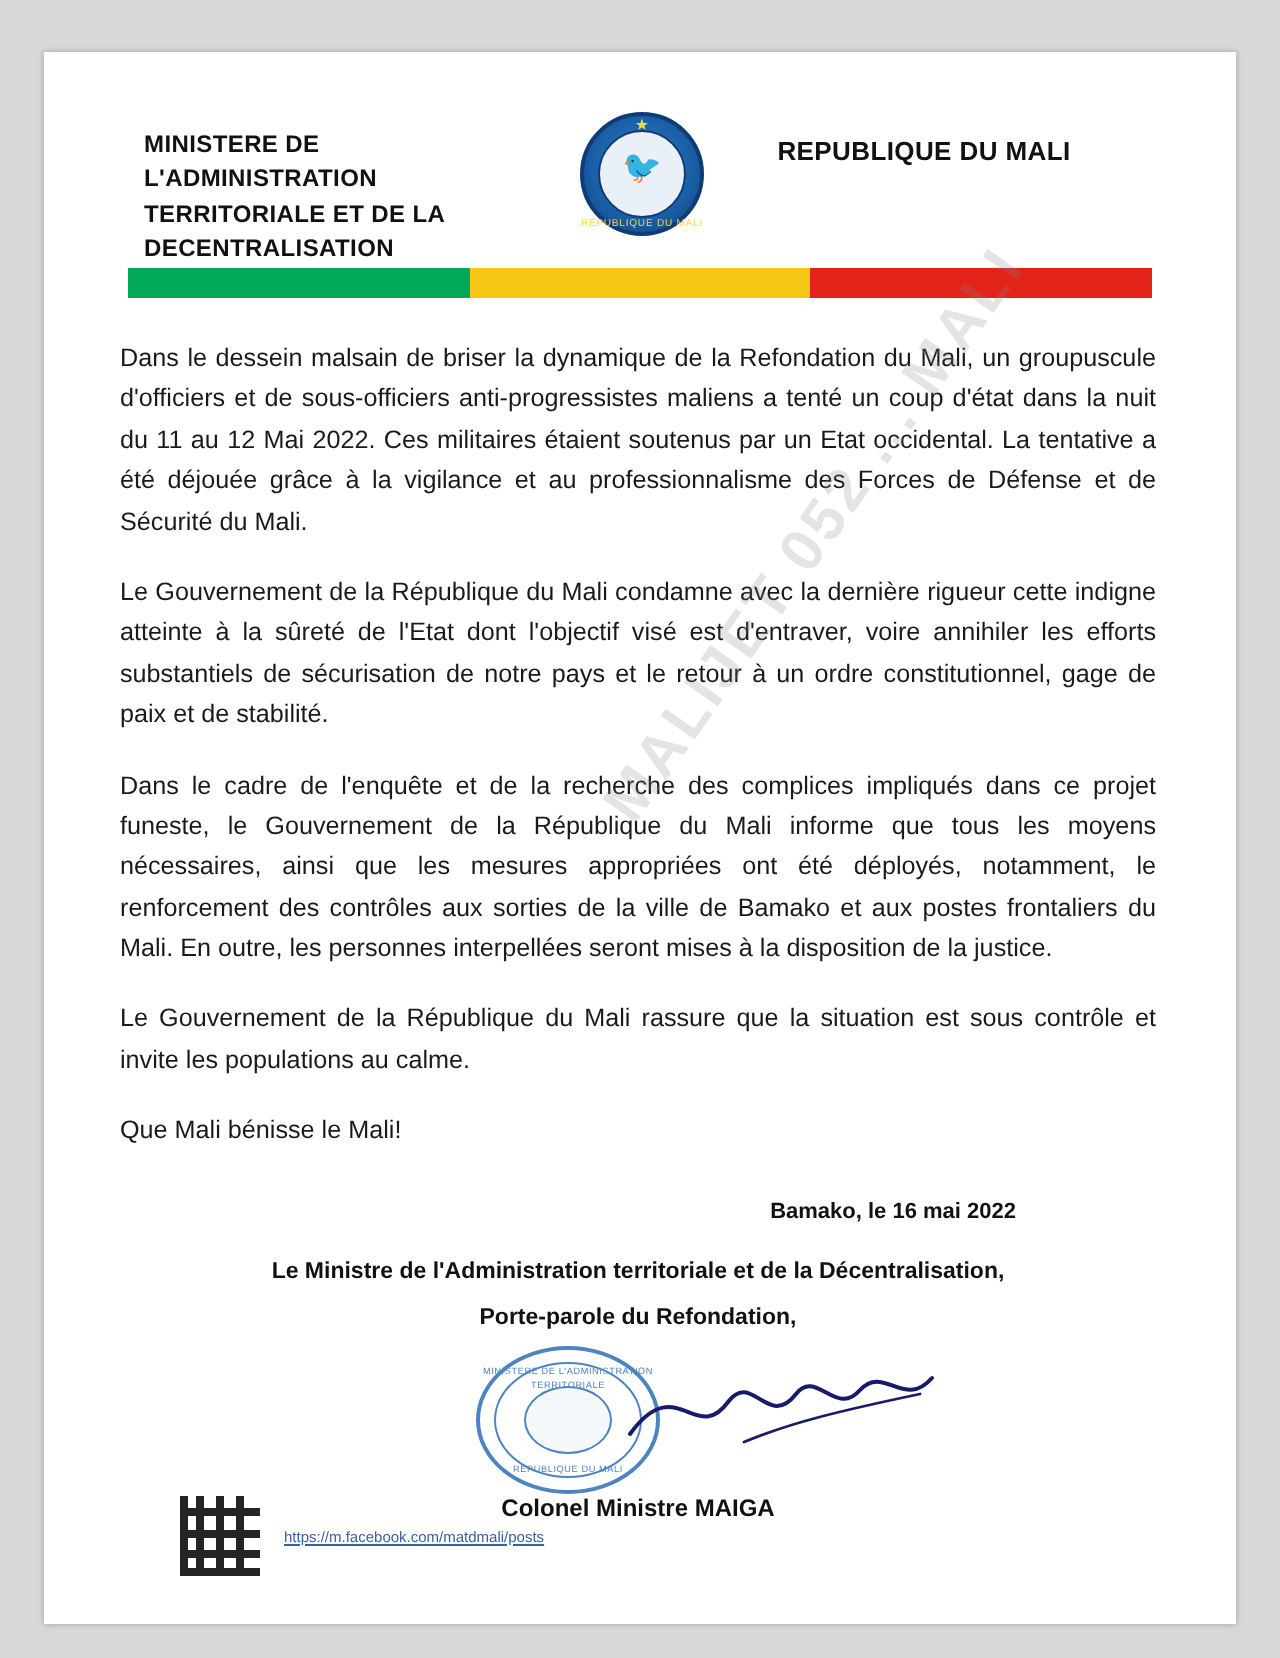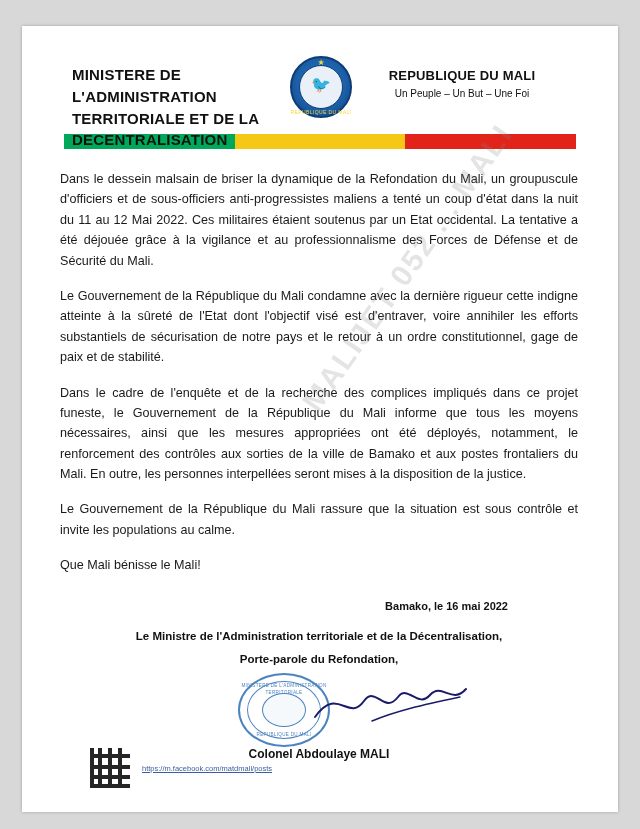--- a/index.html
+++ b/index.html
@@ -34,21 +34,21 @@
   .header {
     position: relative;
     height: 72px;
     margin: 30px 0 0 0;
   }
   .ministry {
     position: absolute;
     left: 50px;
     top: 8px;
     width: 190px;
-    font-size: 15px;
+    font-size: 12px;
     font-weight: bold;
     line-height: 1.45;
     letter-spacing: 0.2px;
     color: #111;
     text-align: left;
   }
   .emblem {
     position: absolute;
     left: 268px;
     top: 0px;
@@ -303,21 +303,20 @@
         <div class="ring"></div>
         <div class="topstar">★</div>
         <div class="inner">
           <div class="bird">🐦</div>
         </div>
         <div class="arc">REPUBLIQUE DU MALI</div>
       </div>
 
       <div class="republic">
         <div class="line1">REPUBLIQUE DU MALI</div>
-        <div class="line2">Un Peuple – Un But – Une Foi</div>
       </div>
     </div>
 
     <div class="flagbar">
       <div style="background:#00a859"></div>
       <div style="background:#f5c816"></div>
       <div style="background:#e2231a"></div>
     </div>
 
 
@@ -341,21 +340,21 @@
             <div class="st2"></div>
             <div class="st3"></div>
             <div class="sttext-bot">REPUBLIQUE DU MALI</div>
           </div>
           <svg class="scribble" viewBox="0 0 180 54" xmlns="http://www.w3.org/2000/svg">
             <path d="M5,42 C28,10 38,48 54,26 C66,10 74,40 88,22 C98,9 108,34 120,20 C132,7 142,30 156,14" fill="none" stroke="#1a1a6a" stroke-width="2" stroke-linecap="round"></path>
             <path d="M62,46 C86,36 112,30 150,22" fill="none" stroke="#1a1a6a" stroke-width="1.4" stroke-linecap="round"></path>
           </svg>
         </div>
 
-        <div class="signer">Colonel Abdoulaye MALI</div>
+        <div class="signer">Colonel Ministre MAIGA</div>
 
       </div>
     </div>
 
     <div class="footer">
       <div class="qr"></div>
       <div class="fburl">https://m.facebook.com/matdmali/posts</div>
     </div>
 
   </div>

